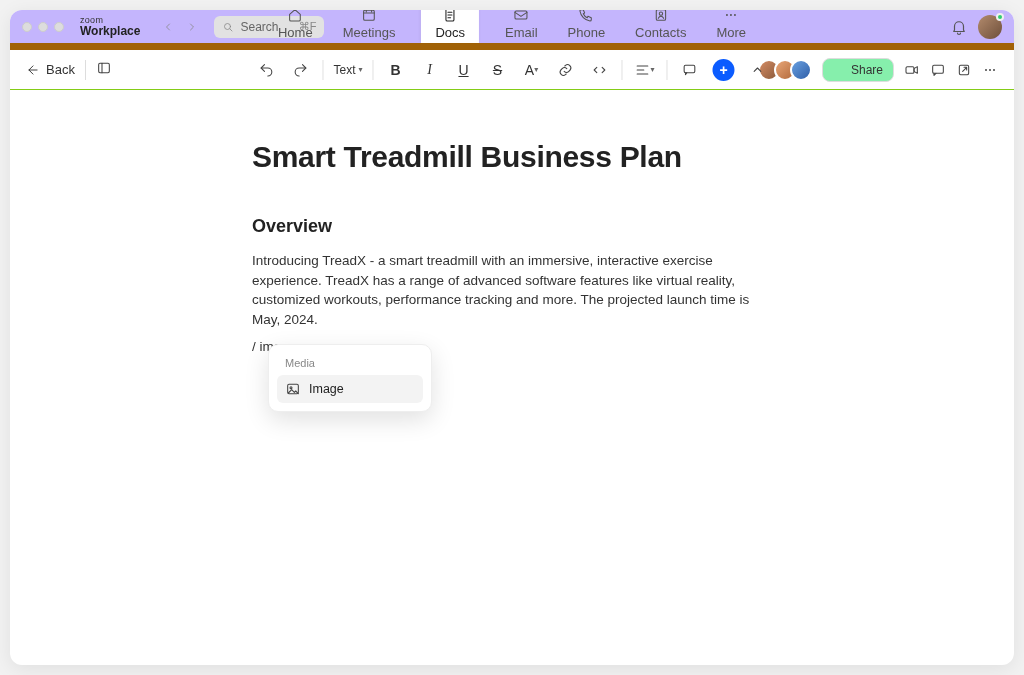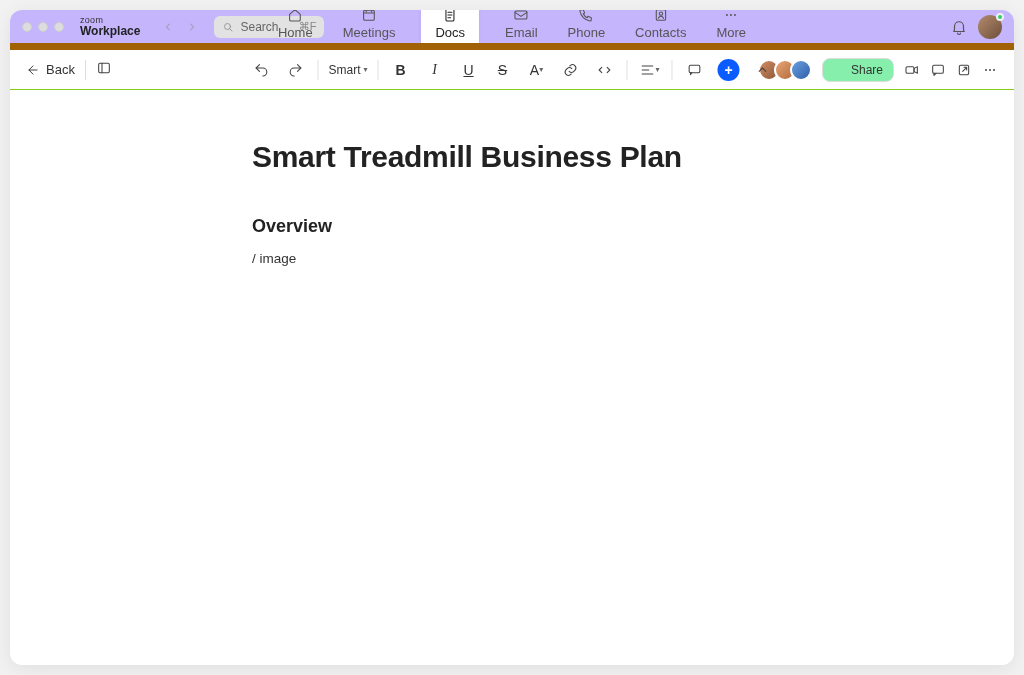--- a/index.html
+++ b/index.html
@@ -265,21 +265,21 @@
           </svg>
         </div>
       <div class="tc-item">
           <svg viewBox="0 0 24 24" class="icon16">
             <path d="M15 14l5-5-5-5"></path>
             <path d="M20 9H10a6 6 0 0 0 0 12"></path>
           </svg>
         </div>
       <div class="tc-sep"></div>
       <div class="tc-item tc-text">
-          <span>Smart</span>
+          <span>Text</span>
           <span class="chev">▾</span>
         </div>
       <div class="tc-sep"></div>
       <div class="tc-item tc-b">B</div>
       <div class="tc-item tc-i">I</div>
       <div class="tc-item tc-u">U</div>
       <div class="tc-item tc-s">S</div>
       <div class="tc-item tc-a">A<span class="chev">▾</span></div>
       <div class="tc-item">
           <svg viewBox="0 0 24 24" class="icon16">
@@ -348,18 +348,30 @@
             <circle cx="18" cy="12" r="1.5" fill="#444" stroke="none"></circle>
           </svg>
       </div>
     </div>
   </div>
 
   <div class="doc-area">
     <div class="doc">
       <h1>Smart Treadmill Business Plan</h1>
       <h2>Overview</h2>
+      <p>Introducing TreadX - a smart treadmill with an immersive, interactive exercise experience. TreadX has a range of advanced software features like virtual reality, customized workouts, performance tracking and more. The projected launch time is May, 2024.</p>
       <div class="slash-line">/ image</div>
     </div>
 
+    <div class="slash-menu" style="left:258px; top:254px;">
+      <div class="section">Media</div>
+      <div class="item">
+        <svg viewBox="0 0 24 24">
+            <rect x="4" y="5" width="16" height="14" rx="2"></rect>
+            <circle cx="9" cy="10" r="1.5"></circle>
+            <path d="M5 18l5-5 4 4 2-2 4 4"></path>
+          </svg>
+        <span>Image</span>
+      </div>
+    </div>
   </div>
 
 </div>
 
 </body></html>

